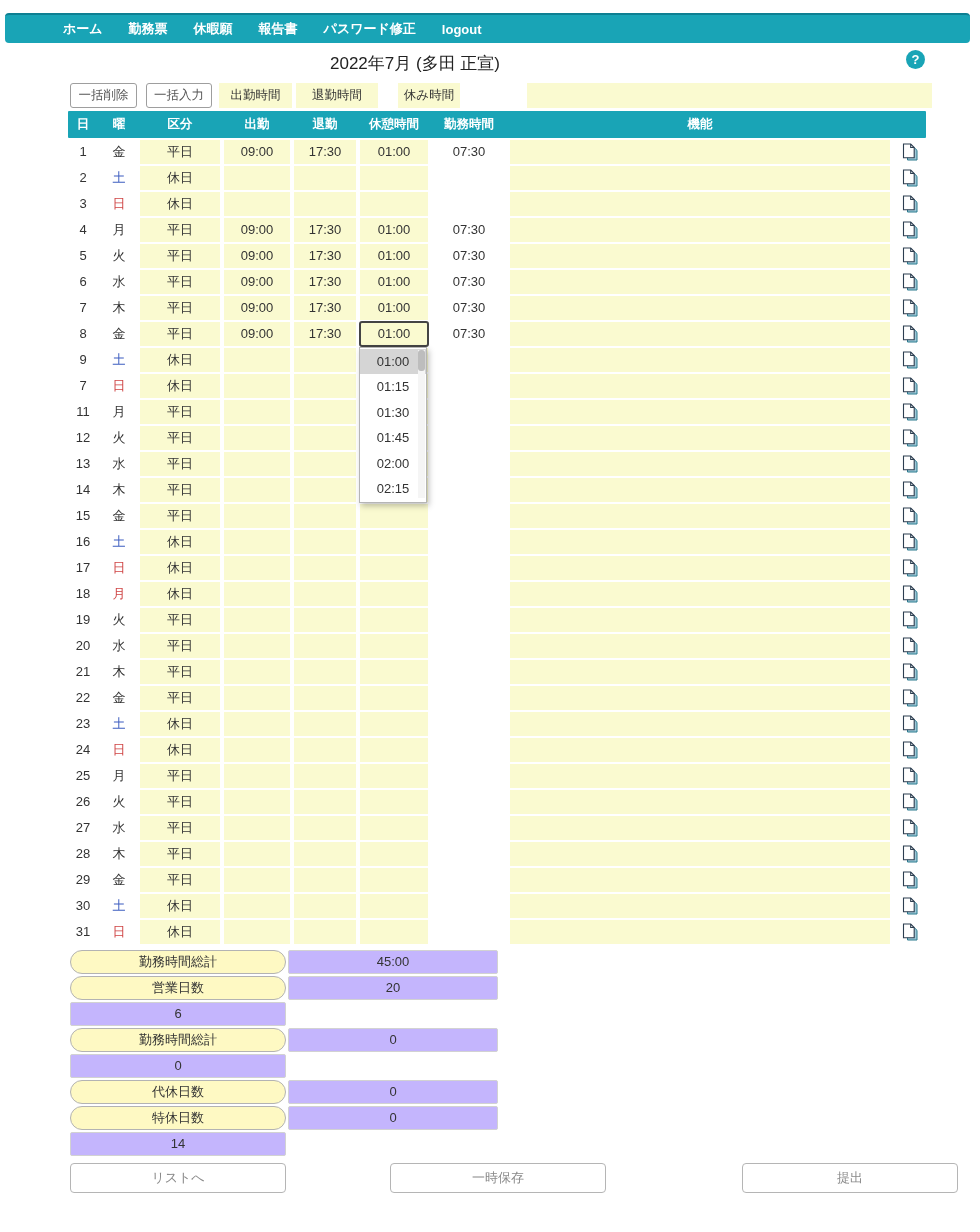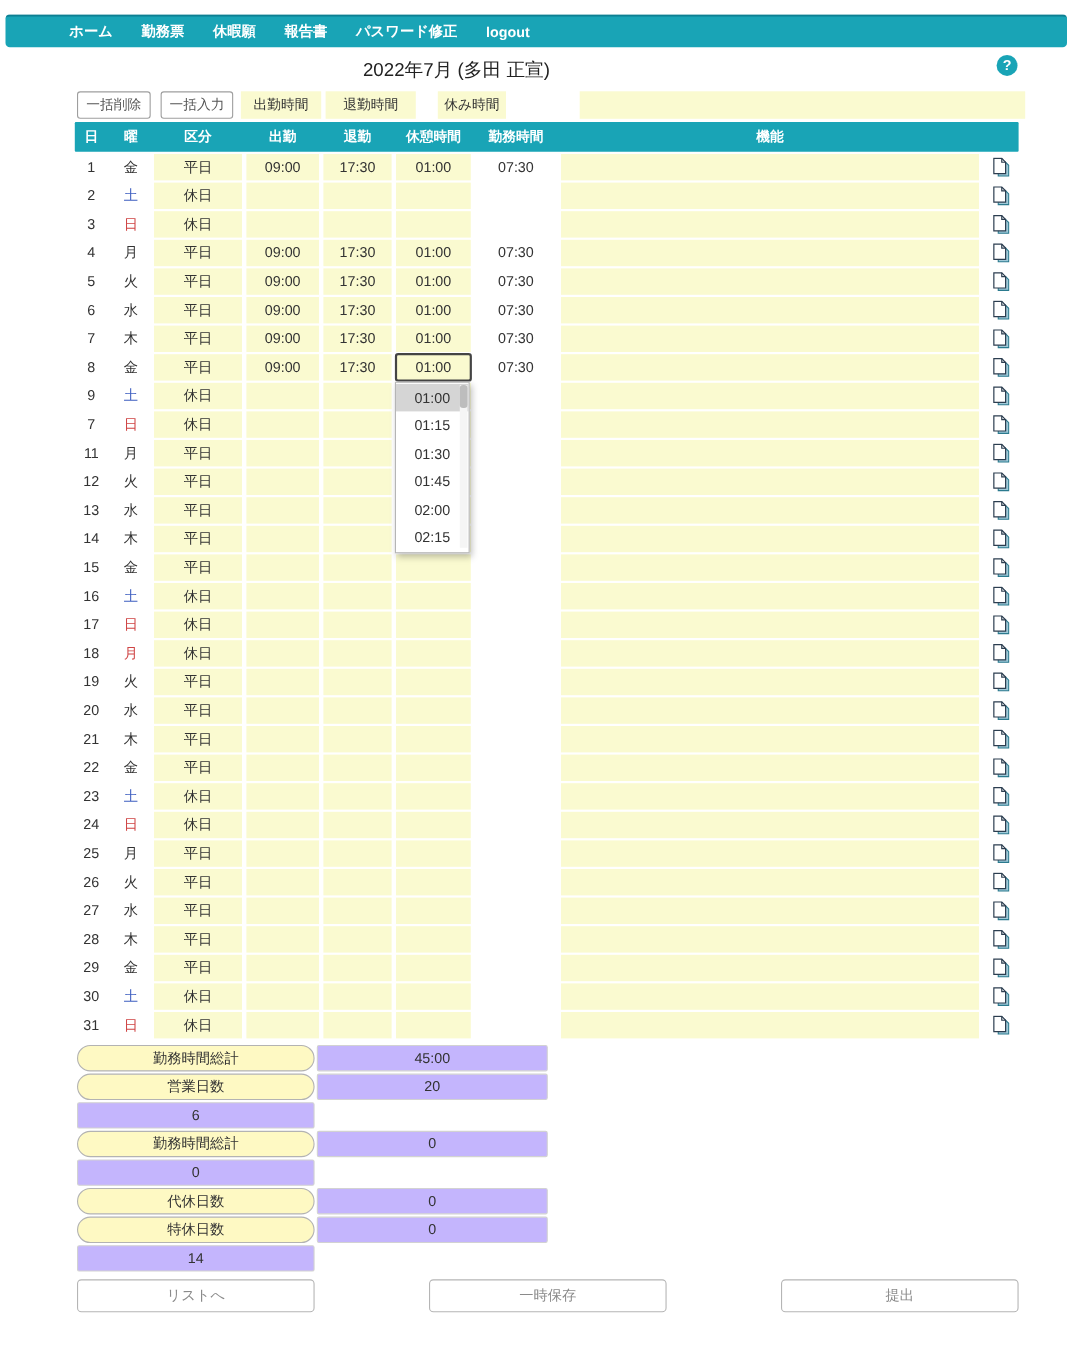--- a/index.html
+++ b/index.html
@@ -86,21 +86,21 @@
   }
   
   .footer{position:relative;margin-top:7px;height:30px;}
   .foot-btn{
     position:absolute;top:0;height:30px;width:216px;background:#fff;
     border:1px solid #b5b5b5;border-radius:4px;color:#8a8a8a;font-size:13px;
     font-family:inherit;cursor:pointer;
   }
   .foot-btn.b0{left:70px;}
   .foot-btn.b1{left:390px;}
-  .foot-btn.b2{left:710px;}
+  .foot-btn.b2{left:742px;}
 </style>
 </head>
 <body>
 
 <div class="navbar">
   <span class="nav-item">ホーム</span>
     <span class="nav-item">勤務票</span>
     <span class="nav-item">休暇願</span>
     <span class="nav-item">報告書</span>
     <span class="nav-item">パスワード修正</span>

